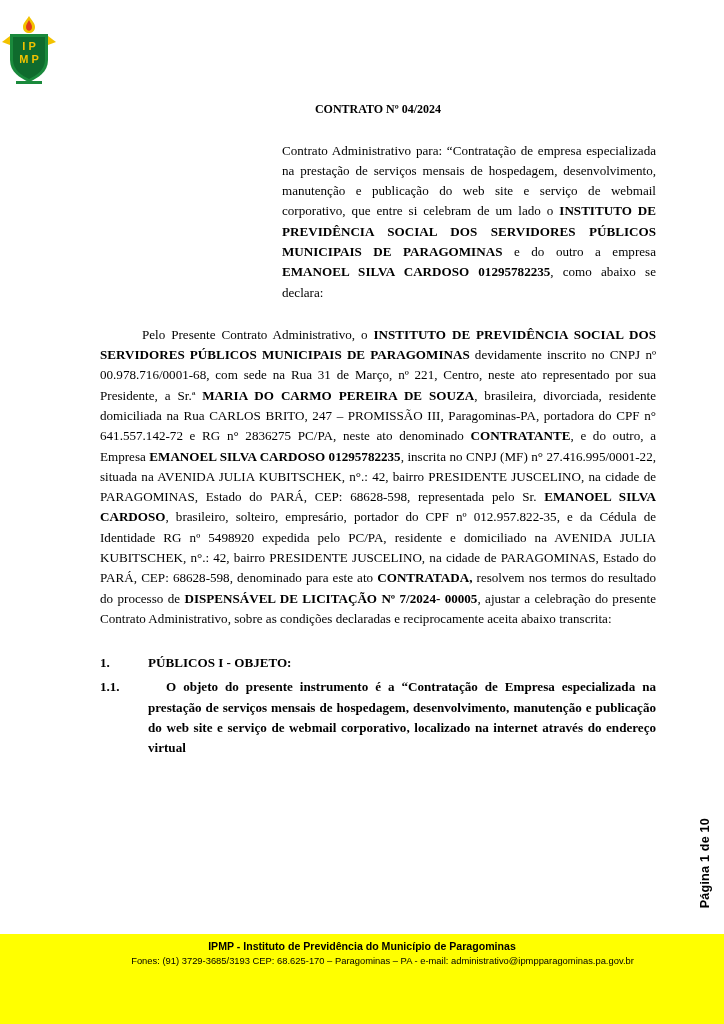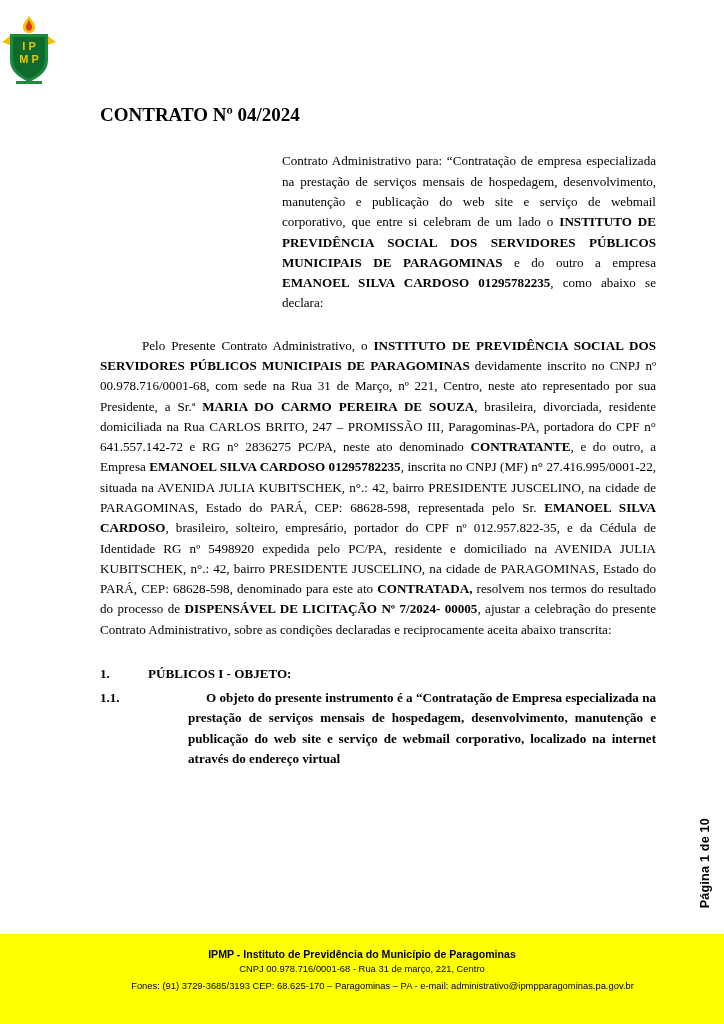--- a/index.html
+++ b/index.html
@@ -41,23 +41,23 @@
     position: absolute;
     top: 100px;
     left: 100px;
     width: 556px;
     font-size: 13.1px;
     line-height: 1.55;
     text-align: justify;
   }
   .doc-title {
     font-weight: bold;
-    font-size: 19px;
+    font-size: 12px;
     margin: 0 0 22px 0;
-    text-align: left;
+    text-align: center;
   }
   .preamble {
     margin: 0 0 22px 0;
     padding-left: 182px;
     text-align: justify;
   }
   .para {
     margin: 0 0 24px 0;
     text-indent: 0;
   }
@@ -71,21 +71,20 @@
     font-weight: bold;
     display: flex;
   }
   .clause-title .num {
     width: 48px;
     flex: none;
   }
   .clause-body {
     display: flex;
     margin: 0;
-    gap: 40px;
   }
   .clause-body .num {
     width: 48px;
     flex: none;
     font-weight: bold;
   }
   .clause-body .txt {
     flex: 1;
     text-align: justify;
     text-indent: 18px;
@@ -107,21 +106,21 @@
 
   
   .footer {
     position: absolute;
     left: 0;
     bottom: 0;
     width: 724px;
     height: 90px;
     background: #ffff00;
     box-sizing: border-box;
-    padding-top: 14px;
+    padding-top: 6px;
     text-align: center;
     font-family: "Liberation Sans", sans-serif;
   }
   .footer .l1 {
     font-size: 10.6px;
     font-weight: bold;
     margin-bottom: 3px;
   }
   .footer .l2 {
     font-size: 9.4px;
@@ -175,17 +174,16 @@
       <span class="num">1.1.</span>
       <span class="txt">O objeto do presente instrumento é a “Contratação de Empresa especializada na prestação de serviços mensais de hospedagem, desenvolvimento, manutenção e publicação do web site e serviço de webmail corporativo, localizado na internet através do endereço virtual</span>
     </div>
 
   </div>
 
   <div class="page-side">Página 1 de 10</div>
 
   <div class="footer">
     <div class="l1">IPMP - Instituto de Previdência do Município de Paragominas</div>
-    <div class="l2">CNPJ 00.978.716/0001-68 - Rua 31 de março, 221, Centro</div>
     <div class="l3">Fones: (91) 3729-3685/3193 CEP: 68.625-170 – Paragominas – PA - e-mail: administrativo@ipmpparagominas.pa.gov.br</div>
   </div>
 
 </div>
 
 </body></html>

